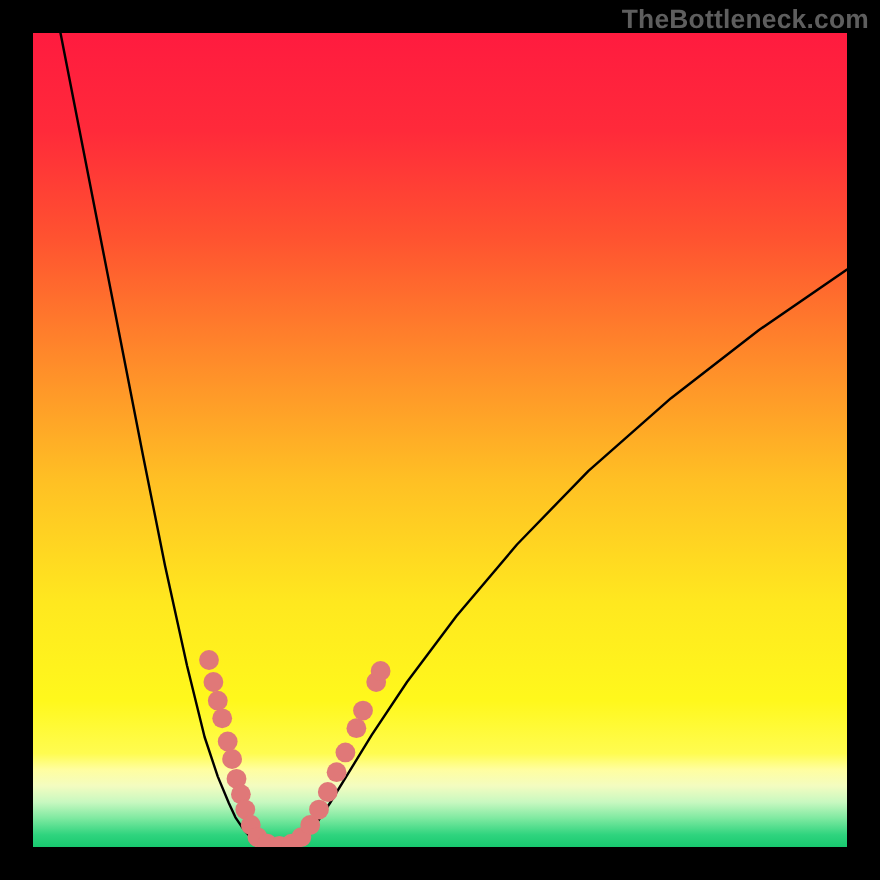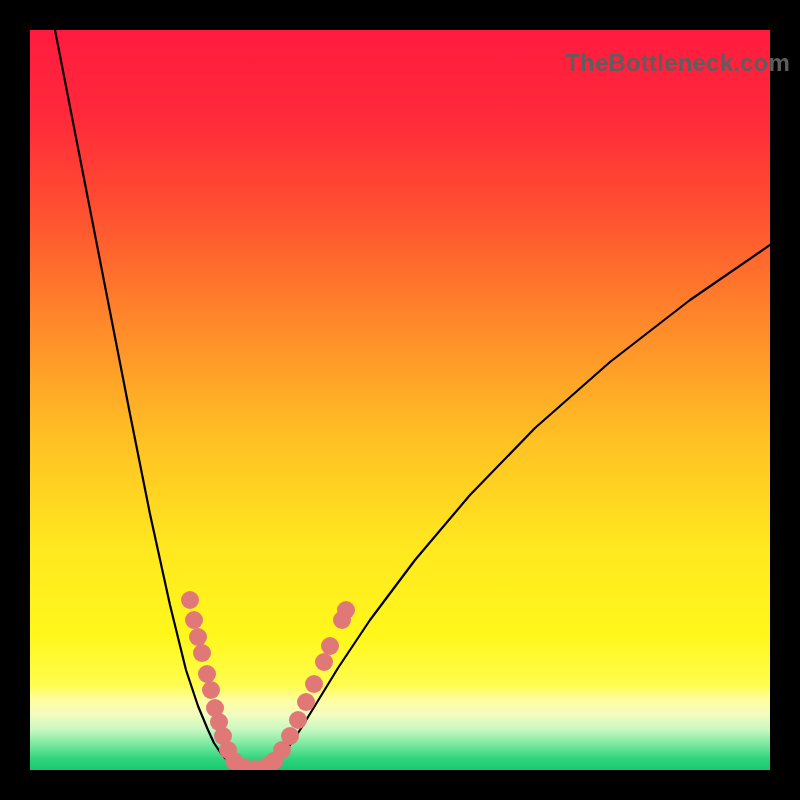--- a/index.html
+++ b/index.html
@@ -28,21 +28,20 @@
   .watermark {
     position: absolute;
     top: 4px;
     right: 10px;
     font-family: Arial, Helvetica, sans-serif;
     font-size: 24px;
     font-weight: 600;
     color: #5e5e5e;
     letter-spacing: 0.2px;
     user-select: none;
-    margin-top: 45px;
   }
   svg.curve {
     position: absolute;
     left: 0;
     top: 0;
     width: 100%;
     height: 100%;
   }
 </style>
 </head>

